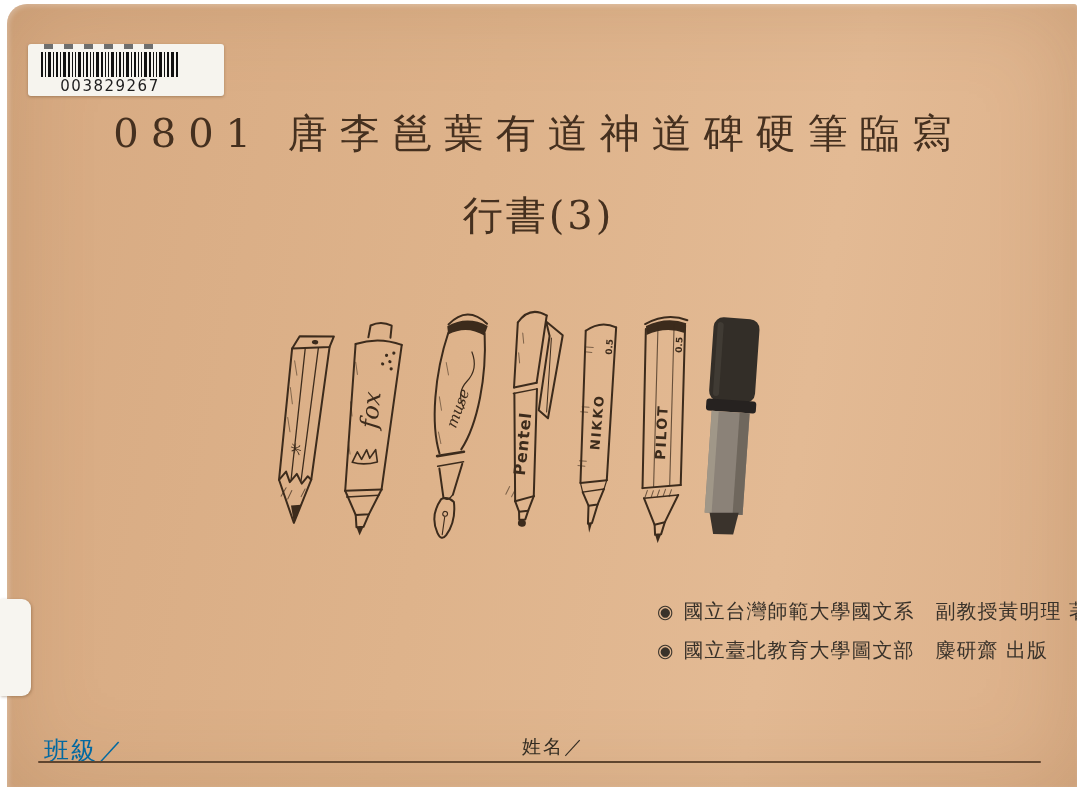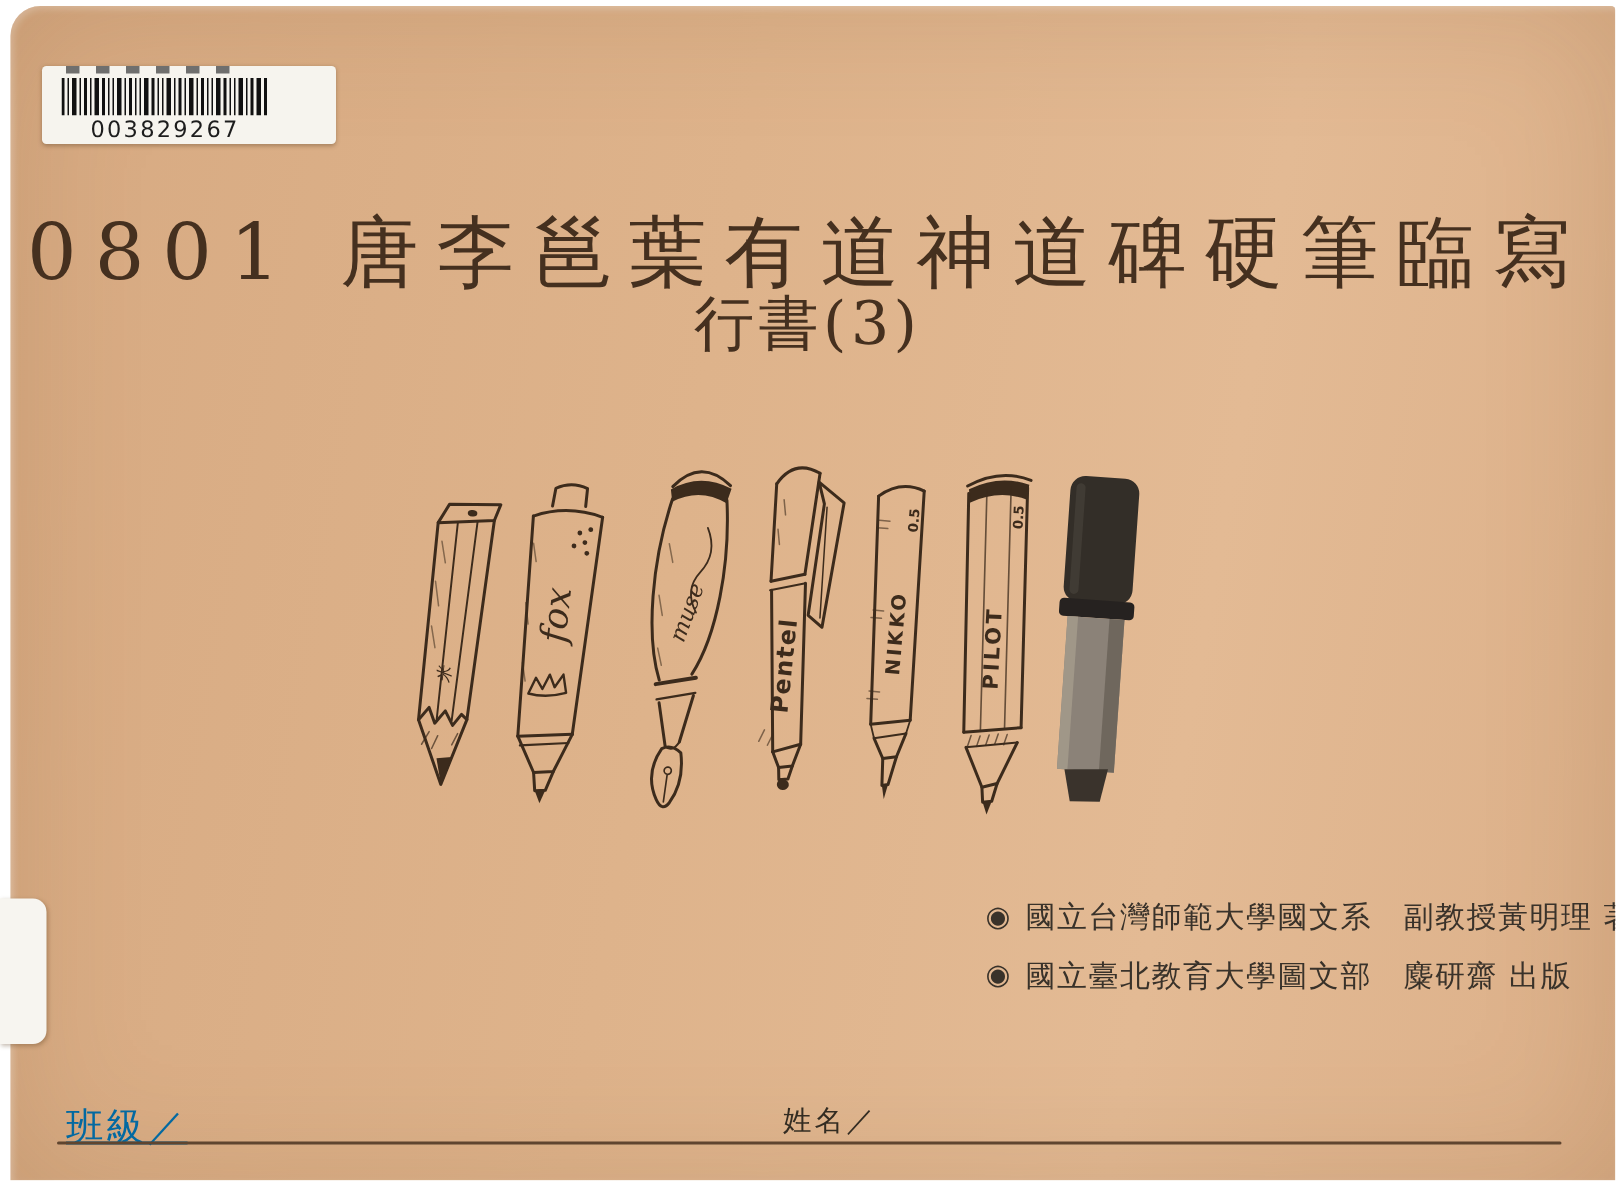--- a/index.html
+++ b/index.html
@@ -23,21 +23,21 @@
   .glyph-row{left:16px;top:-2px;display:flex;gap:11px;}
   .glyph-row i{display:block;width:9px;height:7px;background:#4d4d4d;opacity:.8;}
   .stripes{left:13px;top:8px;}
   .barcode-number{
     left:0;top:33px;width:164px;text-align:center;
     font-family:"DejaVu Sans","Liberation Sans",sans-serif;
     font-size:15px;letter-spacing:1.5px;color:#1d1d1d;
   }
   
   .series{left:112px;top:64px;font-size:23px;letter-spacing:8px;color:#4e3726;white-space:nowrap;}
-  .title{left:0;width:1077px;top:106px;text-align:center;font-size:52px;letter-spacing:12px;color:#45301f;white-space:nowrap;margin-top:28px;}
+  .title{left:0;width:1077px;top:106px;text-align:center;font-size:40px;letter-spacing:12px;color:#45301f;white-space:nowrap;}
   .subtitle{left:0;width:1077px;top:188px;text-align:center;font-size:40px;letter-spacing:3px;color:#45301f;}
   
   .pens{left:255px;top:292px;}
   .pens text{fill:#3c2b1c;stroke:none;}
   .pens .hand{font-family:"DejaVu Serif","Liberation Serif",serif;font-style:italic;}
   .pens .brand{font-family:"DejaVu Sans","Liberation Sans",sans-serif;font-weight:700;}
   
   .publisher{left:657px;top:598px;color:#39322a;}
   .pub-row{display:flex;align-items:center;gap:9px;font-size:20px;letter-spacing:1px;margin-bottom:12px;white-space:nowrap;}
   .bullet{font-size:19px;line-height:1;}

